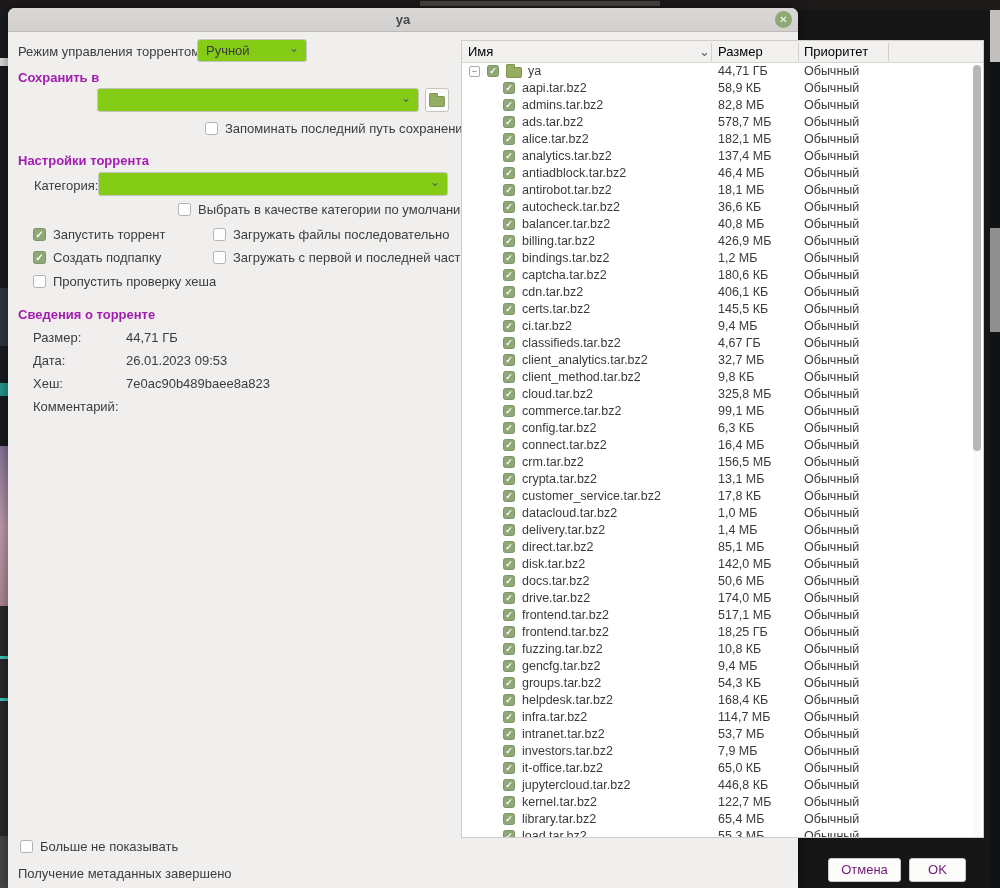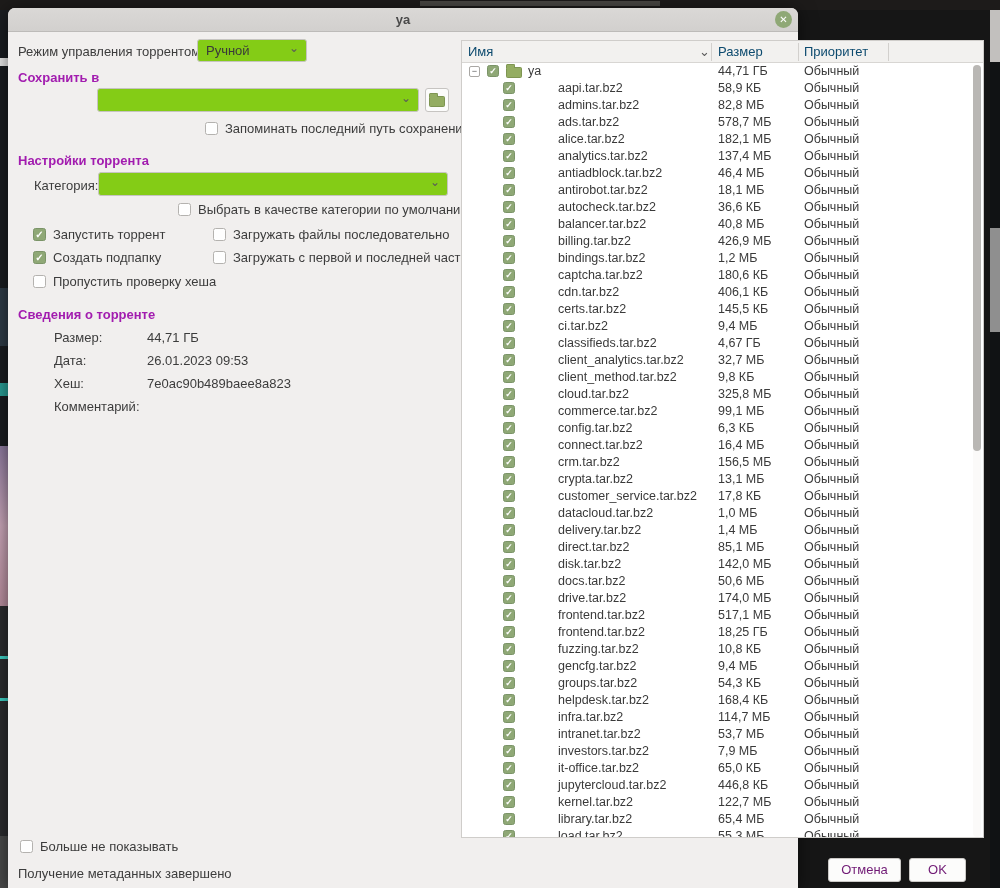--- a/index.html
+++ b/index.html
@@ -46,45 +46,45 @@
                       text-align:center; font-weight:bold; }
   .folder { position:absolute; width:16px; height:11px; background:#94ad62;
             border:1px solid #7e9552; border-radius:1.5px; }
   .folder::before { content:""; position:absolute; left:-1px; top:-4px; width:7px; height:3px;
                     background:#94ad62; border:1px solid #7e9552; border-bottom:none;
                     border-radius:1.5px 1.5px 0 0; }
   .folder-btn { position:absolute; width:24px; height:24px; background:#fcfcfb;
                 border:1px solid #c6c4c1; border-radius:3px; }
 
   
-  .info-rows { position:absolute; left:25px; top:322px; width:420px;margin-left:21px; }
+  .info-rows { position:absolute; left:25px; top:322px; width:420px; }
   .info-row { position:relative; height:23px; }
   .info-label { position:absolute; left:0; }
   .info-value { position:absolute; left:93px; }
 
   
   .table { position:absolute; left:453px; top:32px; width:523px; height:798px;
            background:#ffffff; border:1px solid #cfcdca; overflow:hidden; }
   .thead { position:absolute; left:0; top:0; width:100%; height:22px;
            background:var(--th-bg,#f2f1ef); border-bottom:1px solid #d8d6d3; }
-  .th { position:absolute; top:3px; font-size:13px; color:#0c4a6e; }
+  .th { position:absolute; top:3px; font-size:13px; color:#000000; }
   .th-div { position:absolute; top:2px; width:1px; height:18px; background:#d2d0cd; }
   .tbody { position:absolute; left:0; top:22px; width:100%; height:776px; overflow:hidden; }
   .trow { position:relative; height:17px; font-size:12.5px; color:#3a3a3a; }
   .trow .expander { position:absolute; left:7px; top:3px; width:11px; height:11px;
                     background:#fff; border:1px solid #a9a7a4; border-radius:2px;
                     font-size:9px; line-height:9px; text-align:center; color:#555; }
   .trow .cb { width:12px; height:12px; top:2px; }
   .trow .cb .mark { font-size:9px; line-height:11px; }
   .trow.root .cb { left:25px; }
   .trow.child .cb { left:41px; }
   .trow .folder { left:44px; top:4px; }
   .trow .fname { position:absolute; top:1px; }
   .trow.root .fname { left:66px; }
-  .trow.child .fname { left:60px;margin-left:36px; }
+  .trow.child .fname { left:60px; }
   .trow .fsize { position:absolute; left:256px; top:1px; }
   .trow .fprio { position:absolute; left:342px; top:1px; }
 
   .vscroll { position:absolute; right:2px; top:24px; width:8px; height:772px;
              background:#fbfaf9; border-radius:4px; }
   .vthumb { position:absolute; left:0; top:0; width:8px; height:386px;
             background:#b9b7b4; border-radius:4px; }
 </style>
 </head>
 <body>

